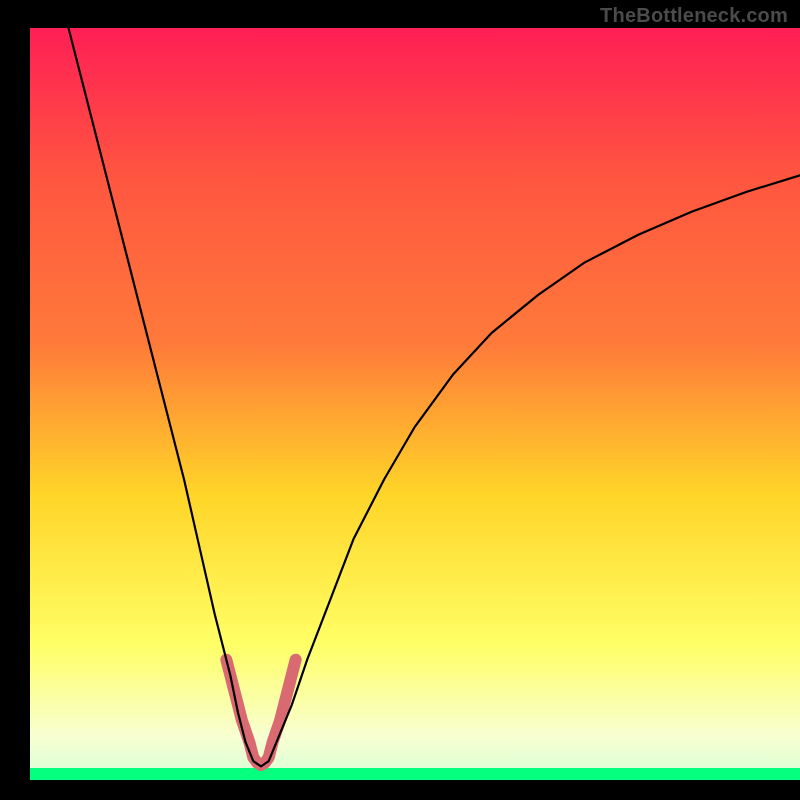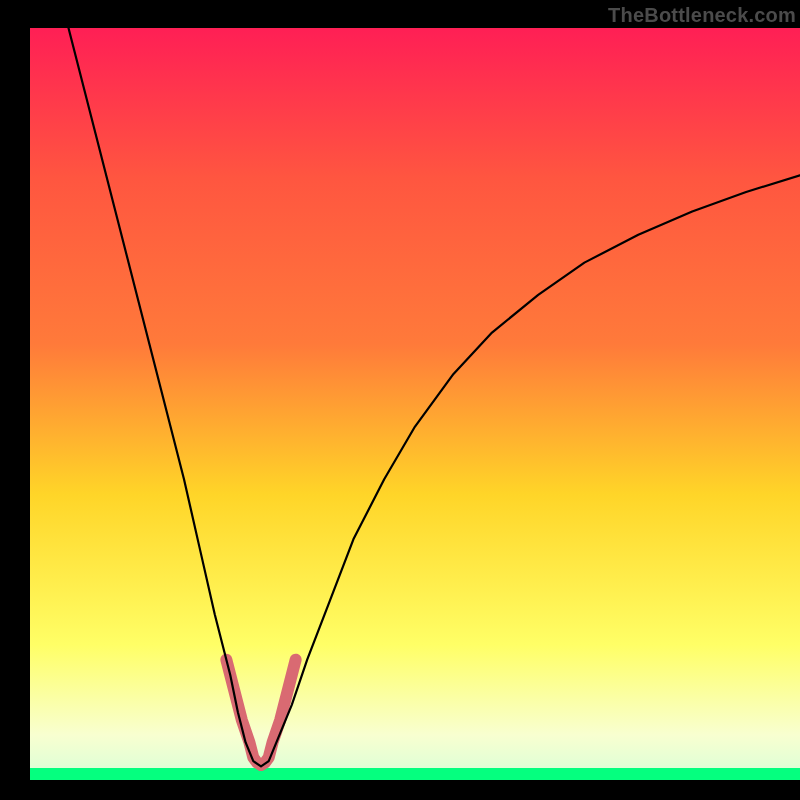--- a/index.html
+++ b/index.html
@@ -15,21 +15,21 @@
     position: absolute;
     left: 0;
     top: 0;
     width: 800px;
     height: 800px;
     background: #000;
   }
   .watermark {
     position: absolute;
     top: 4px;
-    right: 4px;
+    right: 12px;
     font-size: 20px;
     font-weight: 600;
     color: #4b4b4b;
     letter-spacing: 0.2px;
     z-index: 10;
   }
   svg {
     position: absolute;
     left: 0;
     top: 0;

